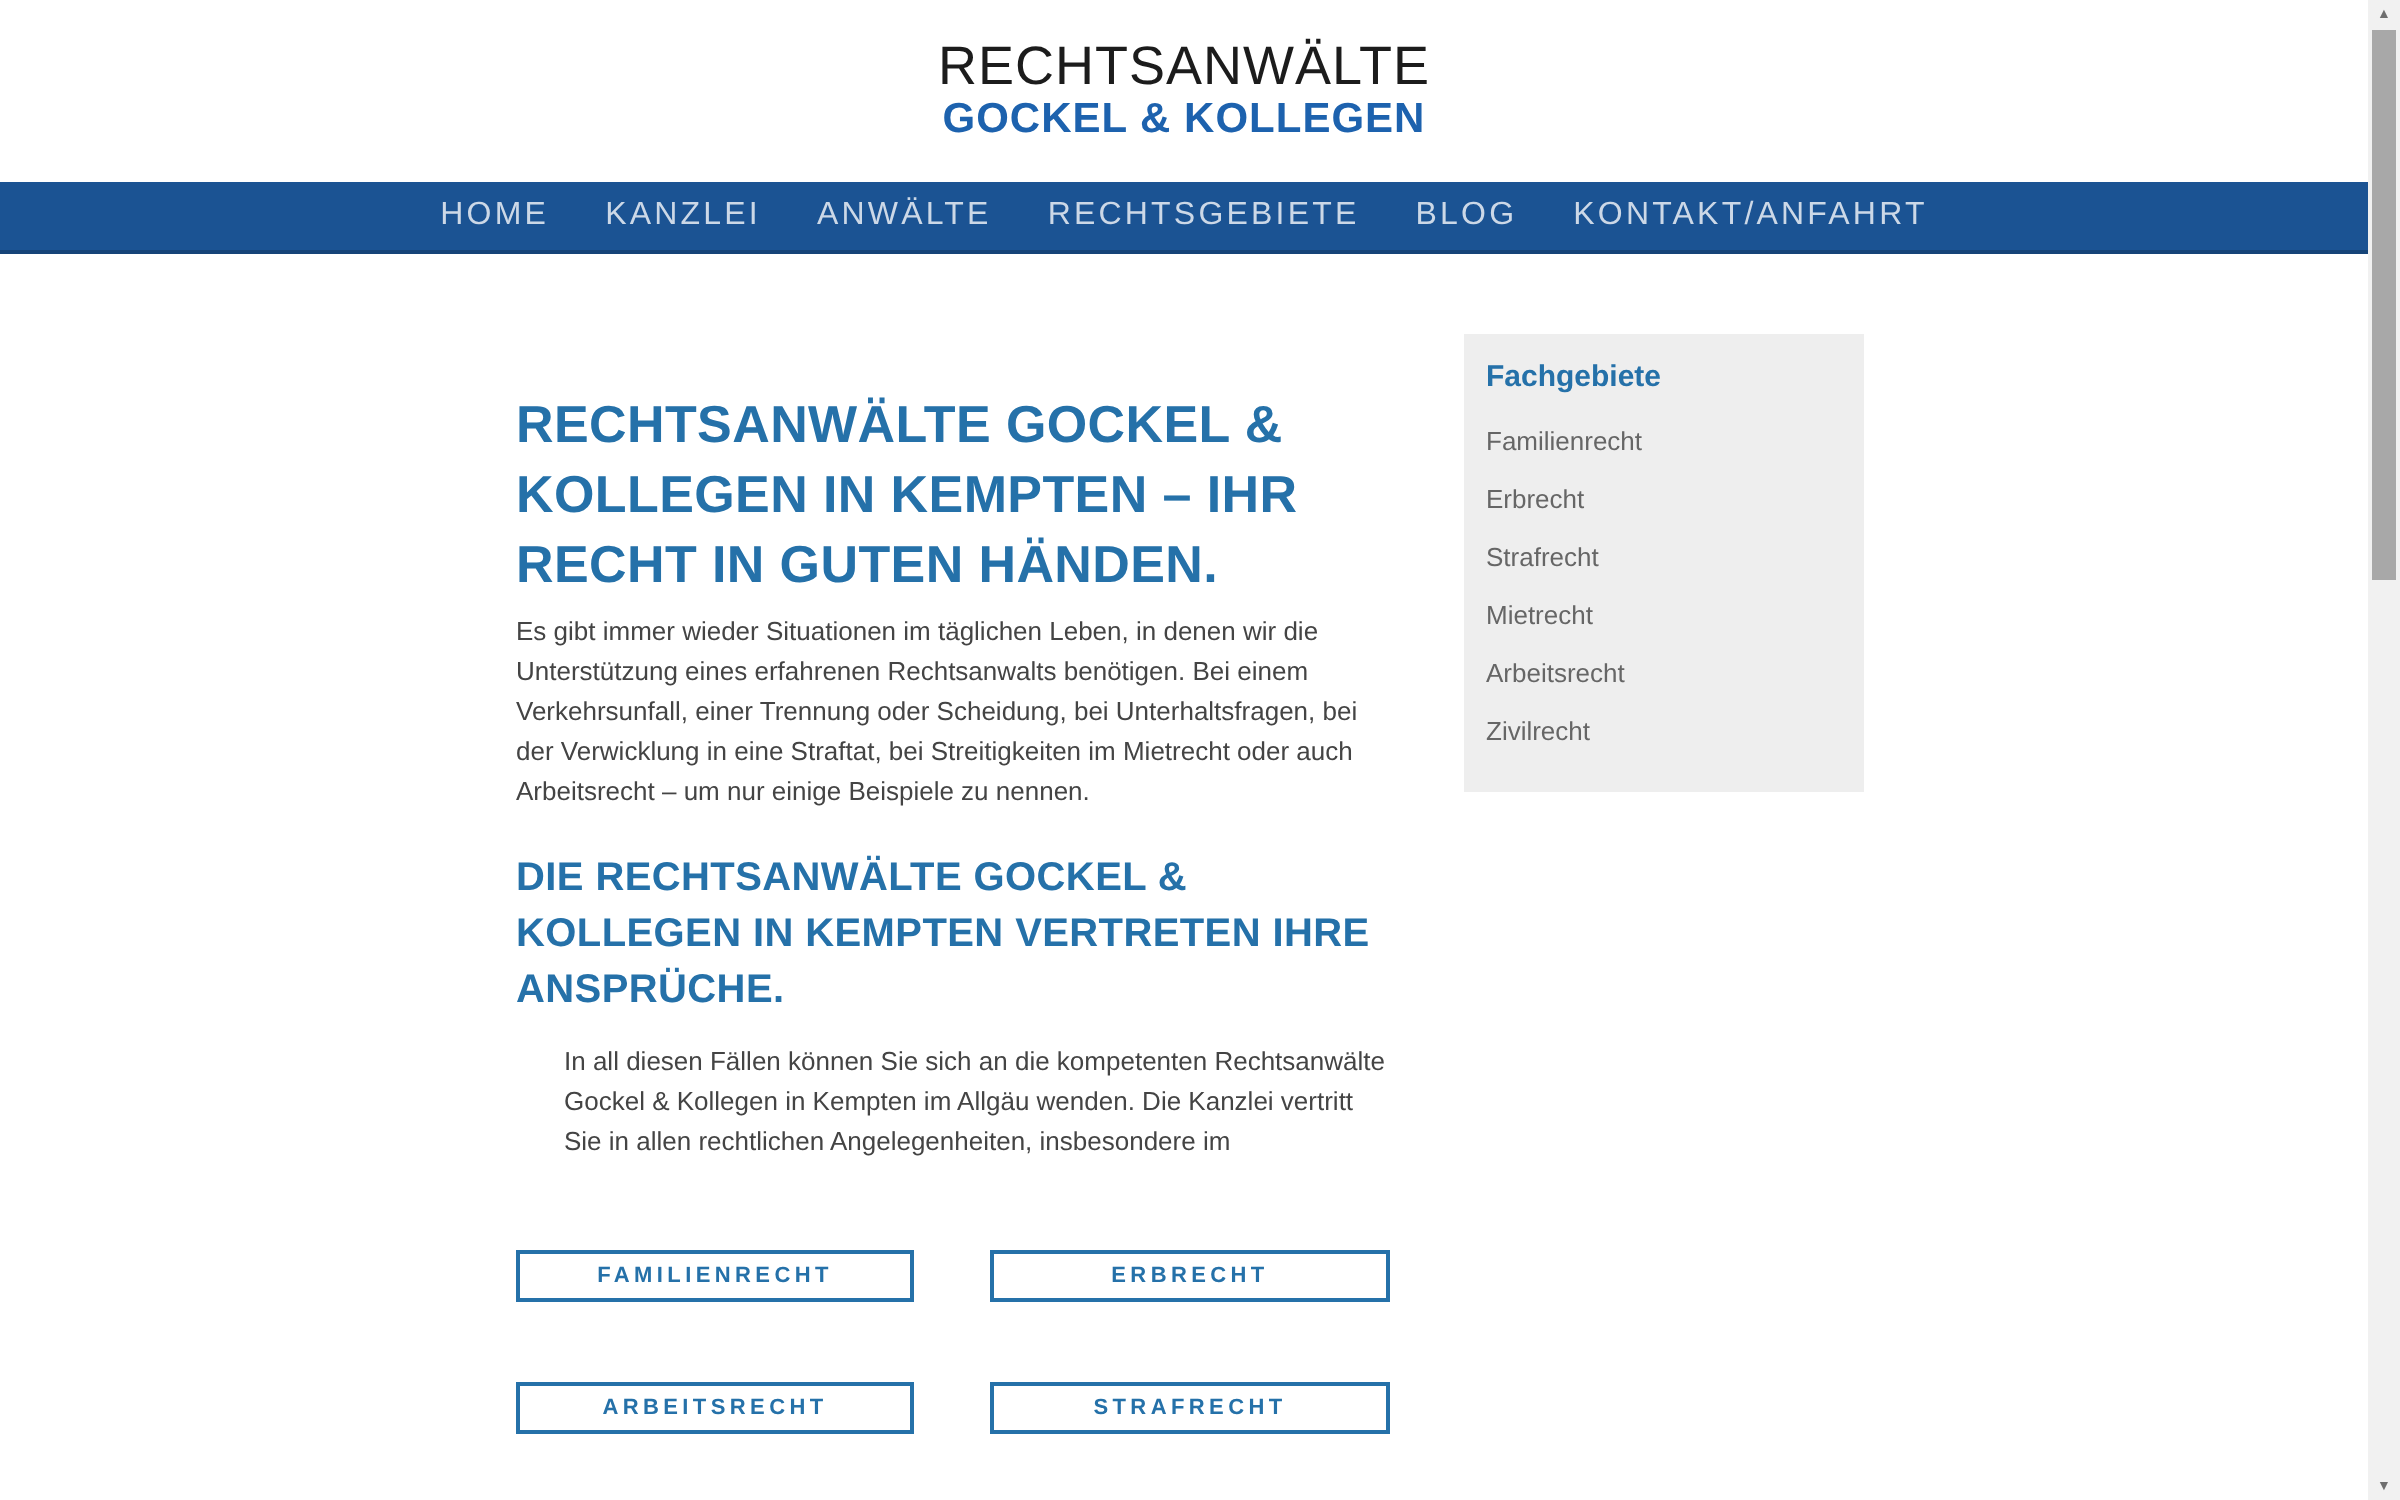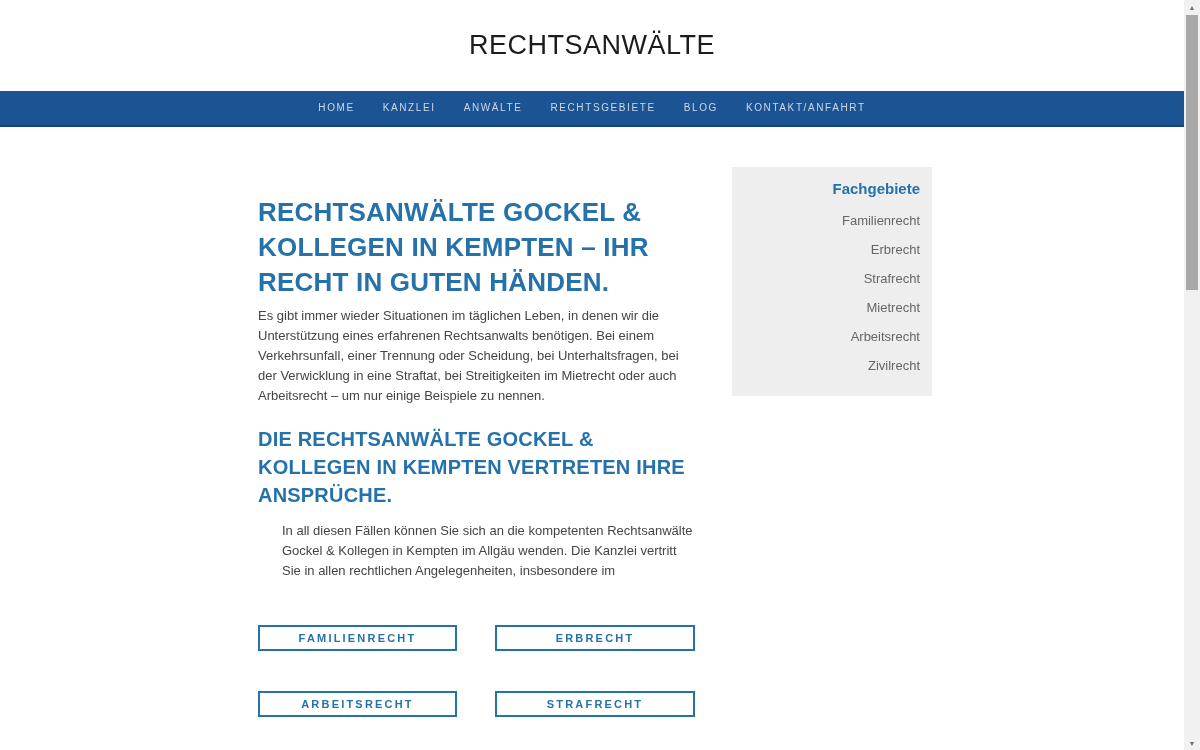--- a/index.html
+++ b/index.html
@@ -20,62 +20,63 @@
 
   
   .site-header{height:91px;display:flex;align-items:center;justify-content:center;background:#ffffff;}
   .logo{text-align:center;cursor:pointer;}
   .logo-line1{font-size:27px;letter-spacing:0.5px;color:#1c1c1c;line-height:1.0;font-weight:400;}
   .logo-line2{font-size:21px;letter-spacing:0.5px;color:var(--logo-blue);font-weight:bold;line-height:1.05;margin-top:2px;}
 
   
   .main-nav{height:36px;background:var(--nav-bg);display:flex;align-items:center;justify-content:center;
     border-bottom:2px solid rgba(0,0,0,0.18);}
-  .nav-item{color:var(--nav-text);font-size:10px;letter-spacing:1.6px;padding:0 14px;cursor:pointer;
+  .nav-item{color:var(--nav-text);font-size:16px;letter-spacing:1.6px;padding:0 14px;cursor:pointer;
     text-transform:uppercase;line-height:36px;white-space:nowrap;}
 
   
   .content{width:674px;margin:38px 0 0 258px;}
   .row-1{display:flex;align-items:flex-start;}
   .col-main{width:437px;}
 
   h1.page-h1{font-size:26px;line-height:35px;font-weight:600;color:var(--accent);letter-spacing:0.2px;margin-top:30px;}
   h2.page-h2{font-size:20px;line-height:28px;font-weight:600;color:var(--accent);margin-top:19px;letter-spacing:0.2px;}
   .content p{font-size:13px;line-height:20px;color:var(--body-text);}
   .p-intro{margin-top:6px;}
   .p-intro2{margin-top:12px;margin-left:24px;}
 
   .btn-grid{margin-top:44px;display:grid;grid-template-columns:199px 200px;column-gap:38px;row-gap:40px;}
   .area-btn{height:26px;border:2px solid var(--accent);background:transparent;color:var(--accent);
     font-family:"Liberation Sans","DejaVu Sans",sans-serif;
     font-size:11px;font-weight:bold;letter-spacing:2.2px;text-align:center;line-height:22px;cursor:pointer;}
 
   
   .sidebar{width:200px;margin-left:37px;margin-top:2px;background:var(--sidebar-bg);
-    padding:13px 12px 24px 11px;text-align:right;}
+    padding:13px 12px 24px 11px;}
   .sidebar-title{font-size:15px;font-weight:600;color:var(--accent);line-height:18px;margin-bottom:13px;}
   .sidebar-link{font-size:13px;color:var(--sidebar-text);line-height:13px;margin-top:16px;cursor:pointer;}
 
   
   .scrollbar{position:absolute;top:0;right:0;width:16px;height:750px;background:#f1f1f1;}
   .sb-arrow{position:absolute;left:0;width:16px;height:14px;color:#6e6e6e;font-size:7px;
     display:flex;align-items:center;justify-content:center;cursor:pointer;}
   .sb-arrow.up{top:0;}
   .sb-arrow.down{bottom:0;}
   .sb-thumb{position:absolute;left:2px;top:15px;width:12px;height:275px;background:#a8a8a8;cursor:pointer;}
 </style>
 </head>
 <body>
 
 <div class="viewport">
   <div class="page">
 
     <header class="site-header">
       <div class="logo">
         <div class="logo-line1">RECHTSANWÄLTE</div>
+        <div class="logo-line2">GOCKEL &amp; KOLLEGEN</div>
       </div>
     </header>
 
     <nav class="main-nav">
       <div class="nav-item">HOME</div>
       <div class="nav-item">KANZLEI</div>
       <div class="nav-item">ANWÄLTE</div>
       <div class="nav-item">RECHTSGEBIETE</div>
       <div class="nav-item">BLOG</div>
       <div class="nav-item">KONTAKT/ANFAHRT</div>

